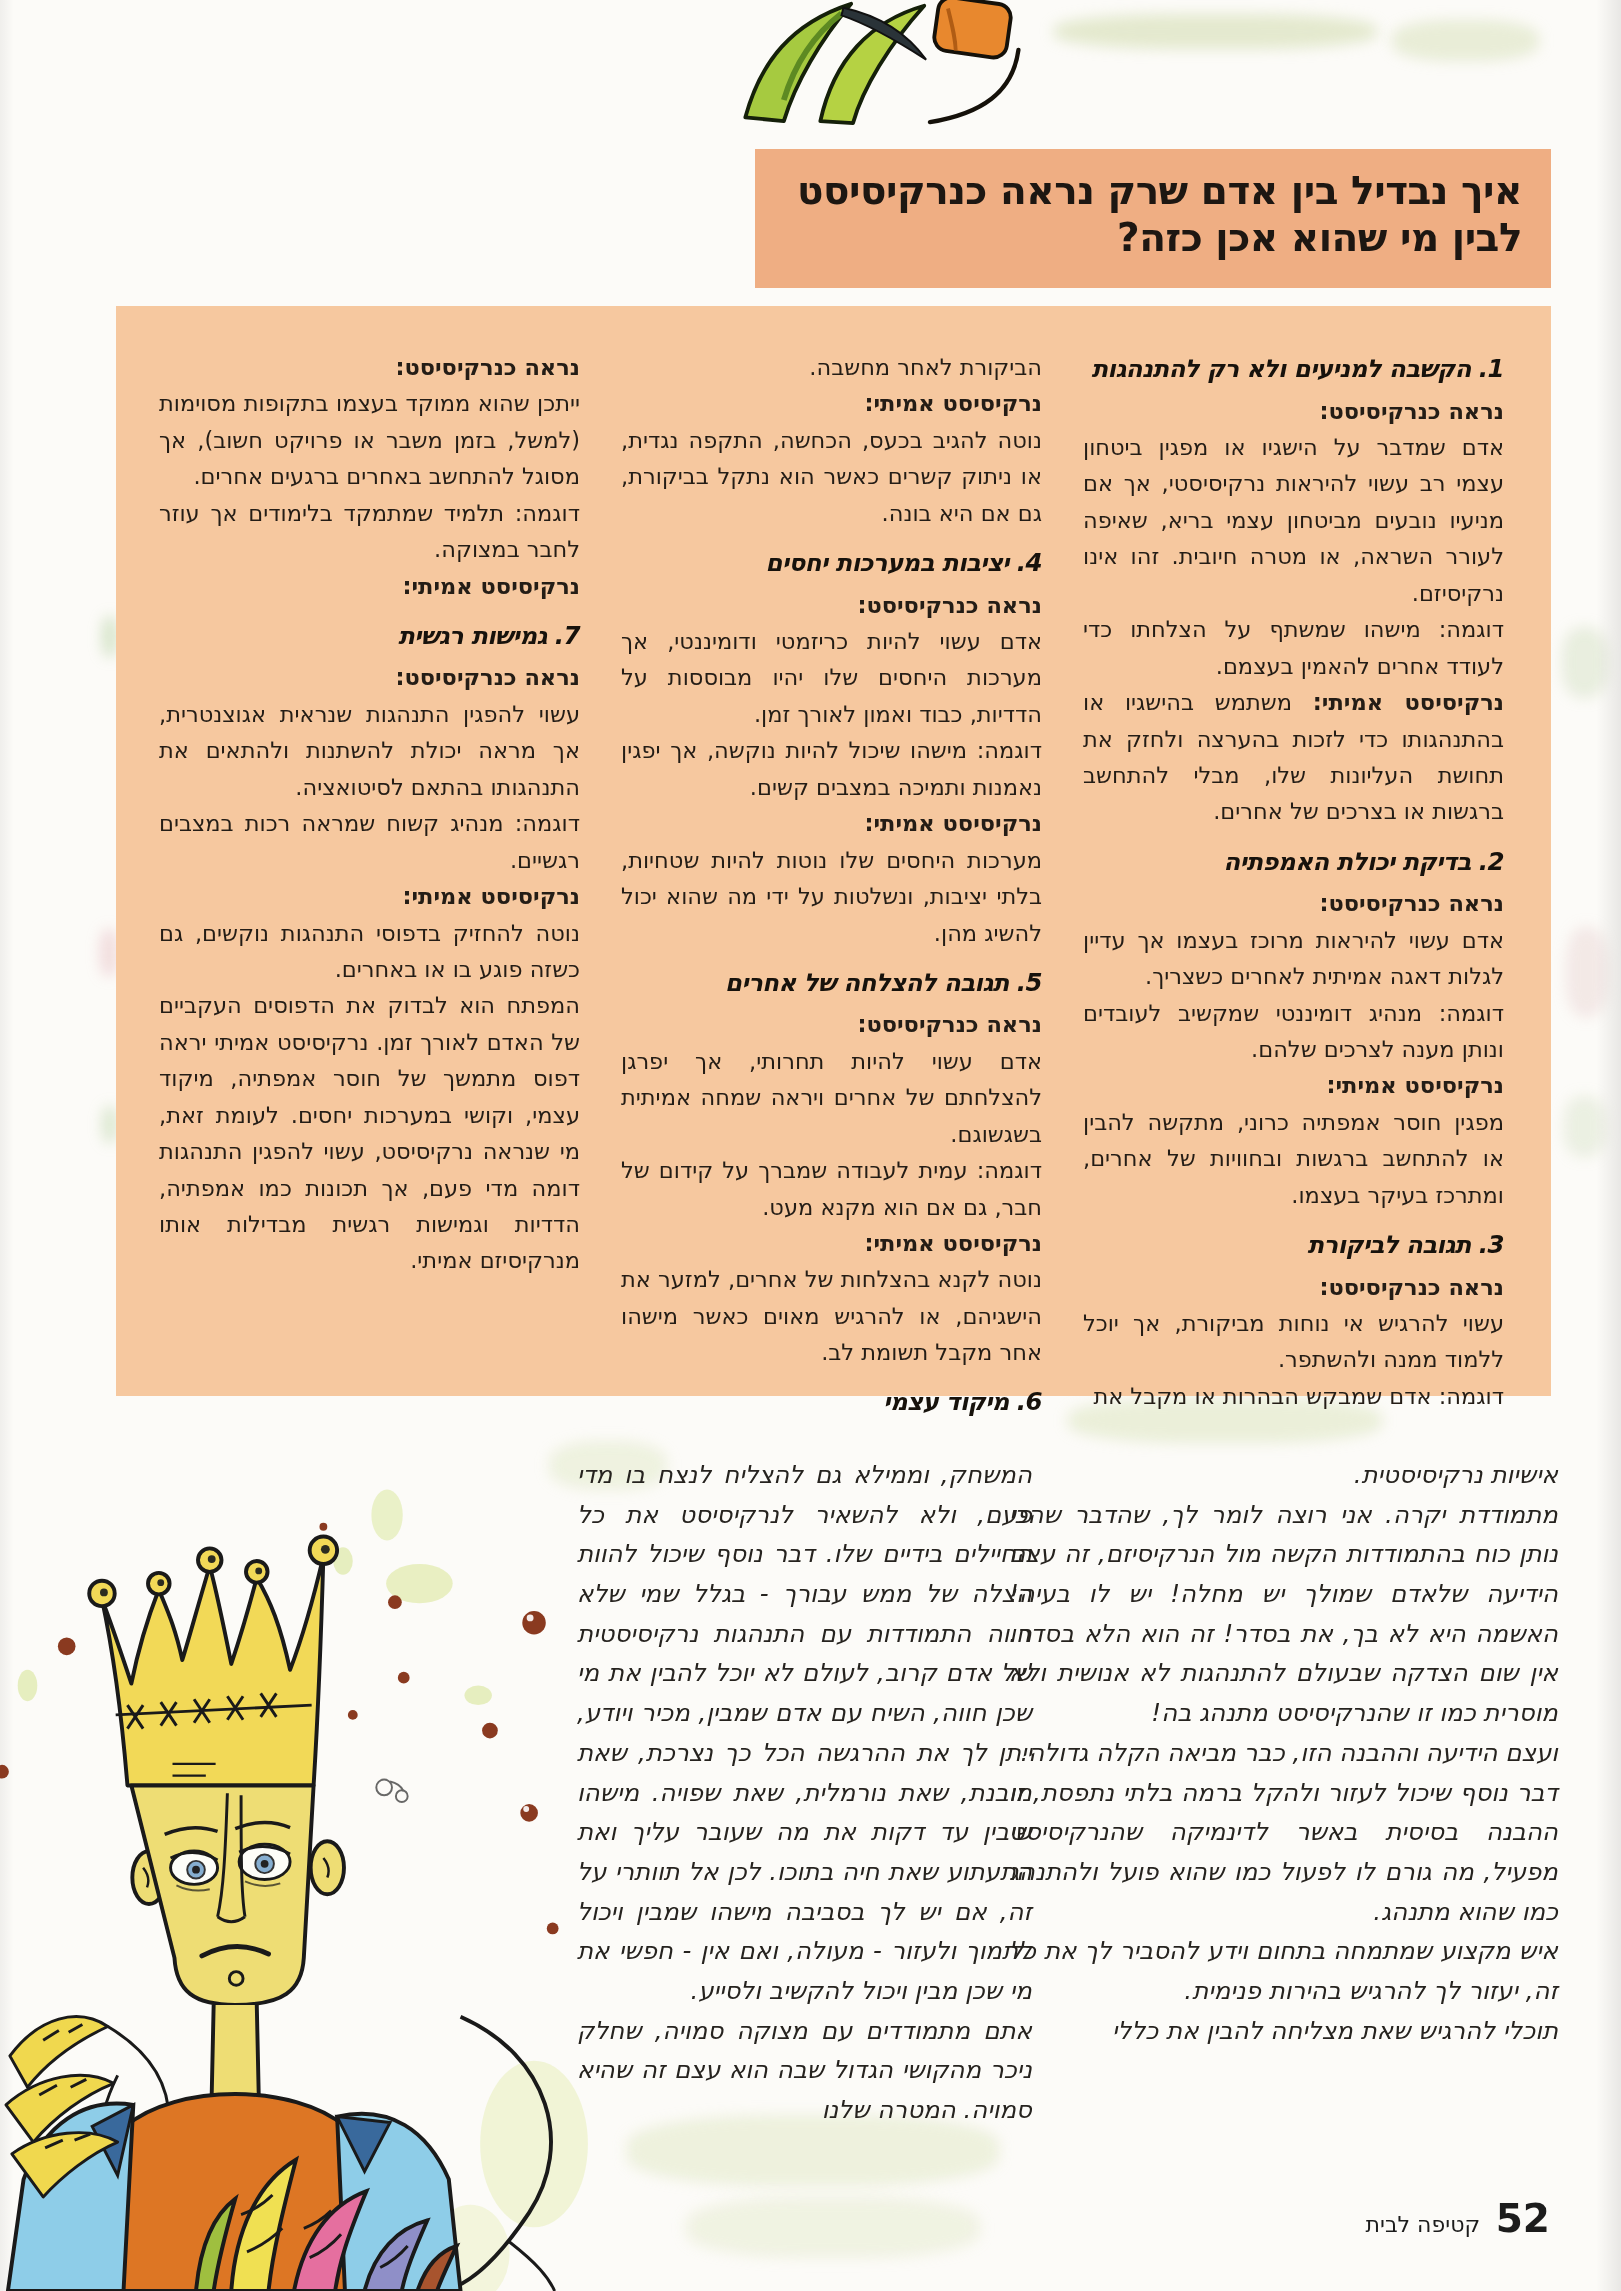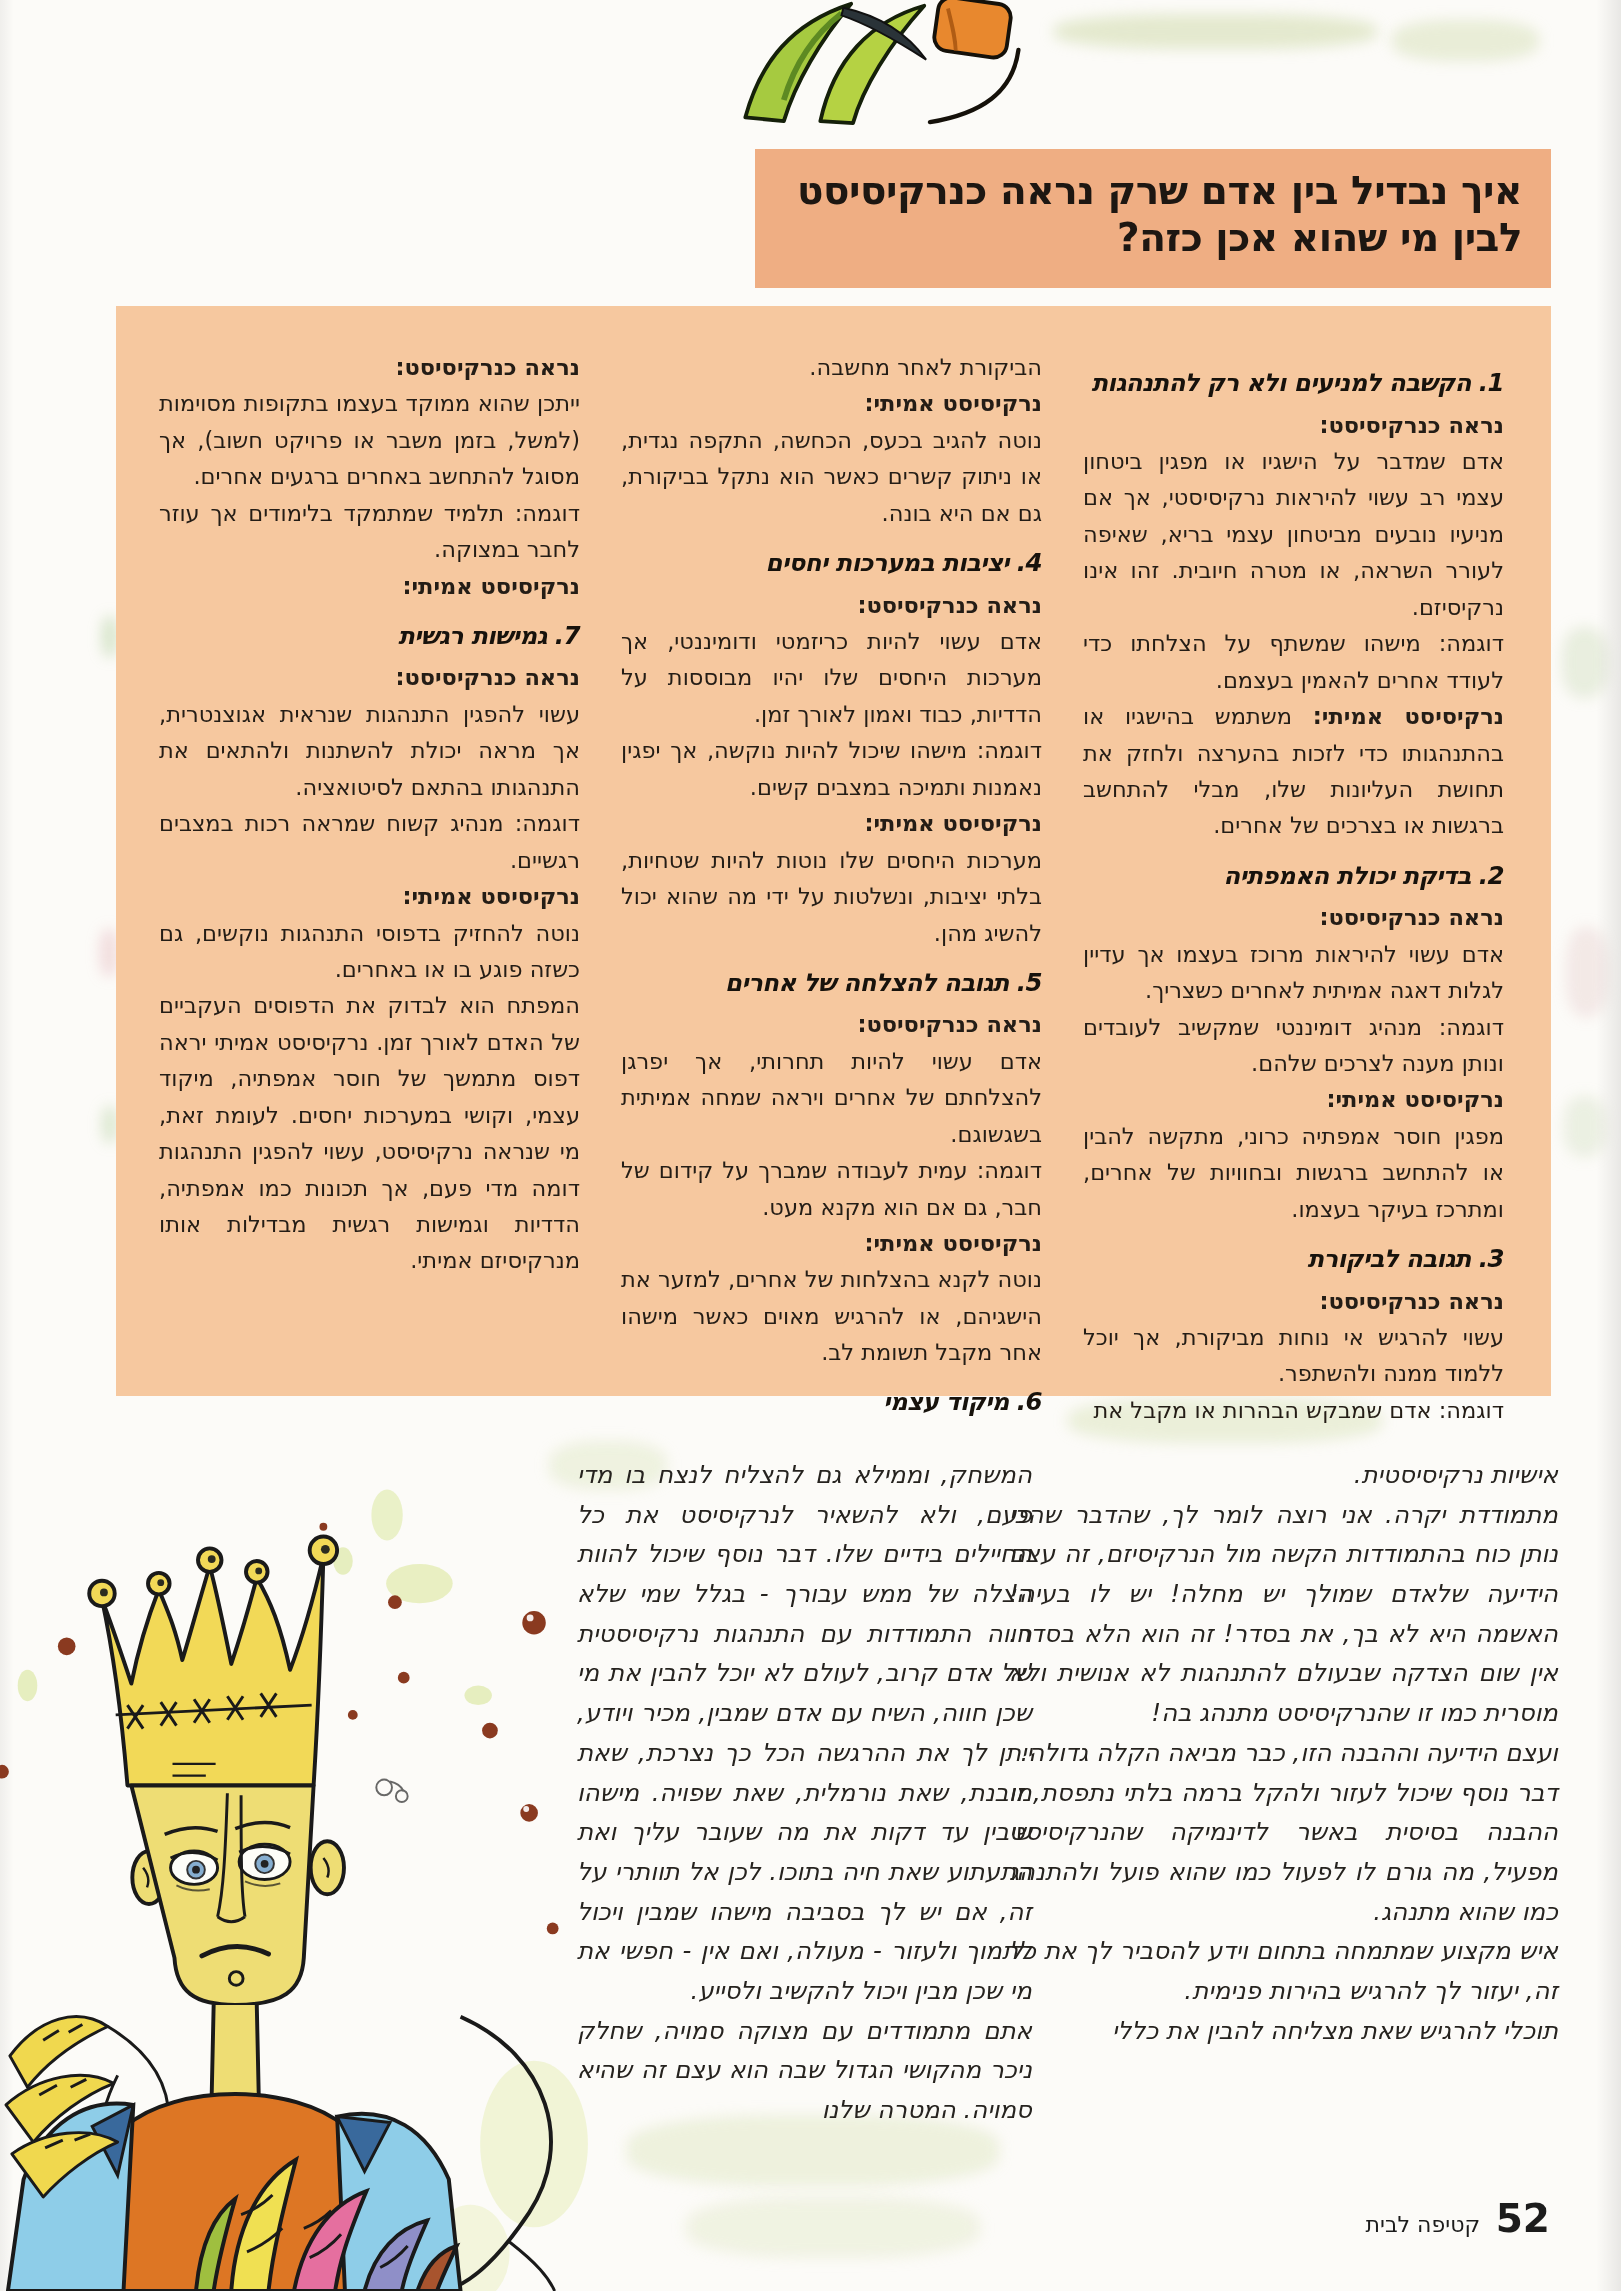--- a/index.html
+++ b/index.html
@@ -47,21 +47,21 @@
   .cmp-col{width:421px;flex:0 0 421px;color:#241d16;}
   .cmp-col p{
     margin:0;font-size:22.5px;line-height:1.62;
     text-align:justify;text-align-last:right;
   }
   .cmp-col p.h{
     font-weight:800;font-style:italic;font-size:24.5px;
     text-align:right;text-align-last:right;
     margin:11.8px 0 3.9px;letter-spacing:-0.6px;color:#17120c;
   }
-  .cmp-col p.h.first{margin-top:14px;}
+  .cmp-col p.h.first{margin-top:0;}
   .cmp-col p.lbl{font-weight:700;text-align:right;}
   .cmp-col p strong{font-weight:700;}
 
   
   .art{position:absolute;top:1455px;color:#26231f;}
   .art p{
     margin:0;font-size:24.5px;font-style:italic;line-height:1.62;
     text-align:justify;text-align-last:right;
   }
   .art-right{right:63px;width:549px;}

